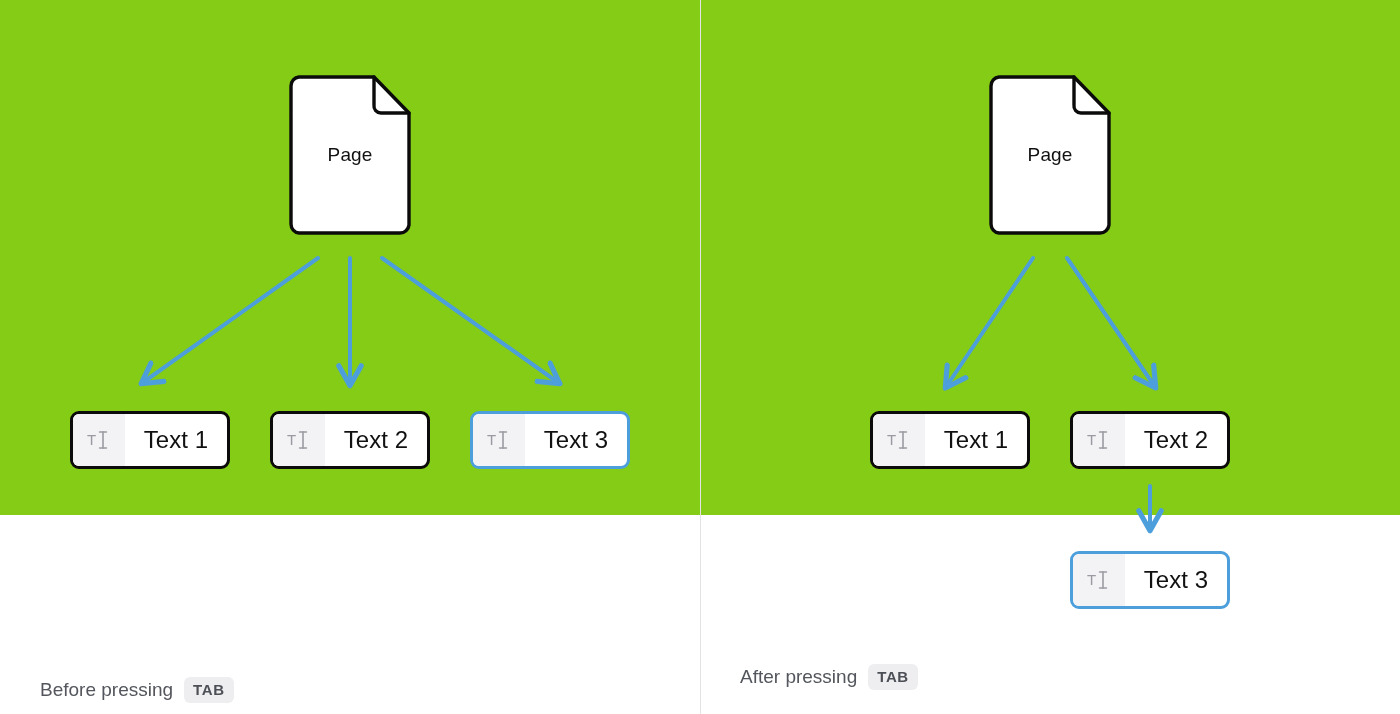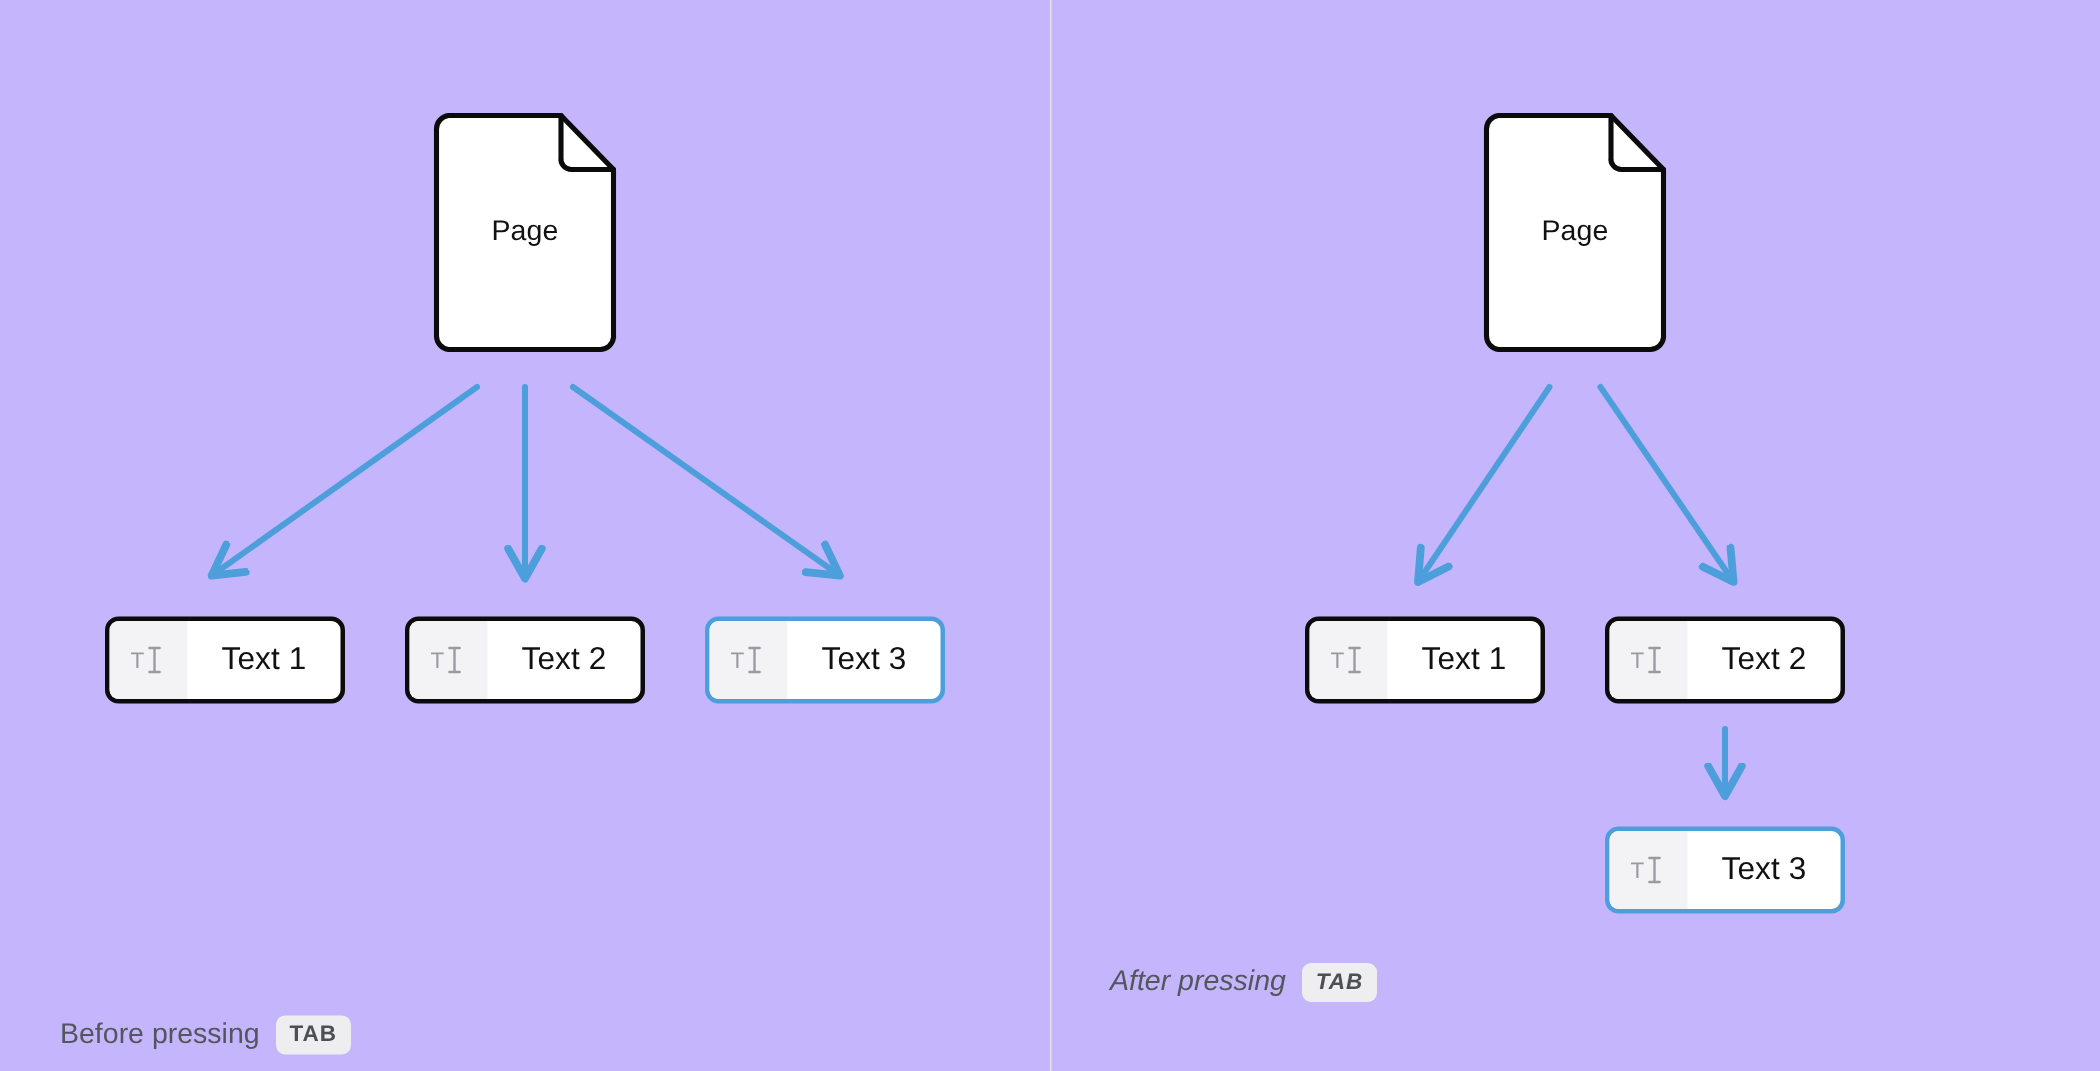--- a/index.html
+++ b/index.html
@@ -12,22 +12,22 @@
     width: 1400px;
     height: 714px;
     font-family: "Liberation Sans", sans-serif;
     overflow: hidden;
     position: relative;
   }
 
   #stage {
     position: relative;
     width: 1400px;
-    height: 714px;
-    background: #c4b5fd;
+    height: 515px;
+    background: #84cc16;
     text-align: right;
   }
 
   
   .divider {
     position: absolute;
     top: 0;
     left: 700px;
     width: 1px;
     height: 714px;
@@ -96,21 +96,21 @@
   }
   .text-node .icon-cell svg {
     display: block;
   }
   .text-node .node-label {
     flex: 1 1 auto;
     display: flex;
     align-items: center;
     justify-content: center;
     padding: 0 16px;
-    font-size: 21px;
+    font-size: 24px;
     color: #111111;
     white-space: nowrap;
     letter-spacing: .1px;
   }
 
   
   .caption {
     position: absolute;
     display: flex;
     align-items: center;
@@ -244,19 +244,19 @@
             <text x="1" y="17" font-family="Liberation Sans, sans-serif" font-size="15" fill="#9a9aa2">T</text>
             <g stroke="#9a9aa2" stroke-width="1.6" stroke-linecap="round">
               <line x1="17" y1="4" x2="17" y2="20"></line>
               <line x1="13.6" y1="4" x2="20.4" y2="4"></line>
               <line x1="13.6" y1="20" x2="20.4" y2="20"></line>
             </g>
           </svg>
         </div>
         <div class="node-label">Text 3</div>
       </div>
-      <div class="caption" style="left: 740px; top: 642px; font-style: italic;">
+      <div class="caption" style="left: 740px; top: 664px;">
         <span>After pressing</span>
         <span class="kbd">TAB</span>
       </div>
     </div>
 
 </div>
 
 </body></html>

